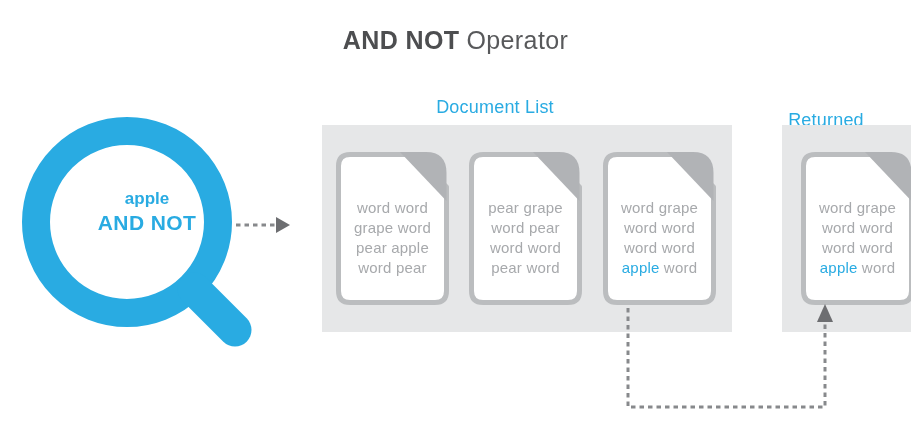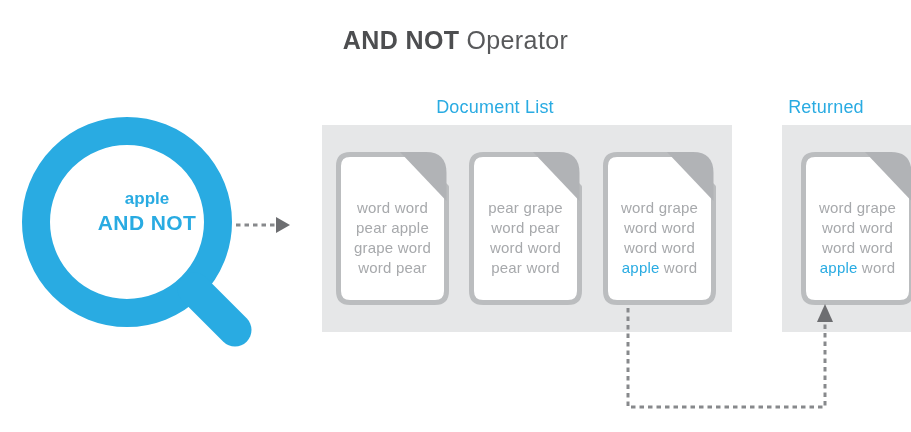--- a/index.html
+++ b/index.html
@@ -23,21 +23,21 @@
     font-size:25px;color:var(--title-gray);letter-spacing:.4px;
   }
   .title .t-bold{font-weight:800;color:#4D4E50;}
   .title .t-rest{font-weight:500;margin-left:7px;}
   
   .section-label{
     position:absolute;top:97px;text-align:center;
     font-size:18px;font-weight:400;color:var(--blue);letter-spacing:.2px;
   }
   #dl-label{left:290px;width:410px;}
-  #ret-label{left:750px;width:152px;}
+  #ret-label{left:750px;width:152px;margin-top:13px;}
   
   .panel{position:absolute;top:125px;background:var(--panel-gray);margin-left:32px;}
   #dl-panel{left:290px;width:410px;height:207px;}
   #ret-panel{left:750px;width:152px;height:207px;}
   
   .doc{position:absolute;top:27px;width:113px;height:153px;}
   #doc-1{left:14px;}
   #doc-2{left:147px;}
   #doc-3{left:281px;}
   #ret-doc{left:19px;}
@@ -81,22 +81,22 @@
   <div class="section-label" id="dl-label">Document List</div>
   <div class="panel" id="dl-panel">
 
     <div class="doc" id="doc-1">
       <svg width="113" height="153" viewBox="0 0 113 153">
         <path d="M14 2.5 L78 2.5 L110.5 35 L110.5 139 Q110.5 150.5 99 150.5 L14 150.5 Q2.5 150.5 2.5 139 L2.5 14 Q2.5 2.5 14 2.5 Z" fill="#ffffff" stroke="#BBBDBF" stroke-width="5" stroke-linejoin="round"></path>
         <path d="M64 0 L90 0 Q110.5 0 110.5 21 L110.5 49 Z" fill="#B1B3B6"></path>
       </svg>
       <div class="doc-text">
           <div class="doc-line"><span>word word</span></div>
+          <div class="doc-line"><span>grape word</span></div>
           <div class="doc-line"><span>pear apple</span></div>
-          <div class="doc-line"><span>grape word</span></div>
           <div class="doc-line"><span>word pear</span></div>
         </div>
     </div>
 
     <div class="doc" id="doc-2">
       <svg width="113" height="153" viewBox="0 0 113 153">
         <path d="M14 2.5 L78 2.5 L110.5 35 L110.5 139 Q110.5 150.5 99 150.5 L14 150.5 Q2.5 150.5 2.5 139 L2.5 14 Q2.5 2.5 14 2.5 Z" fill="#ffffff" stroke="#BBBDBF" stroke-width="5" stroke-linejoin="round"></path>
         <path d="M64 0 L90 0 Q110.5 0 110.5 21 L110.5 49 Z" fill="#B1B3B6"></path>
       </svg>
       <div class="doc-text">

